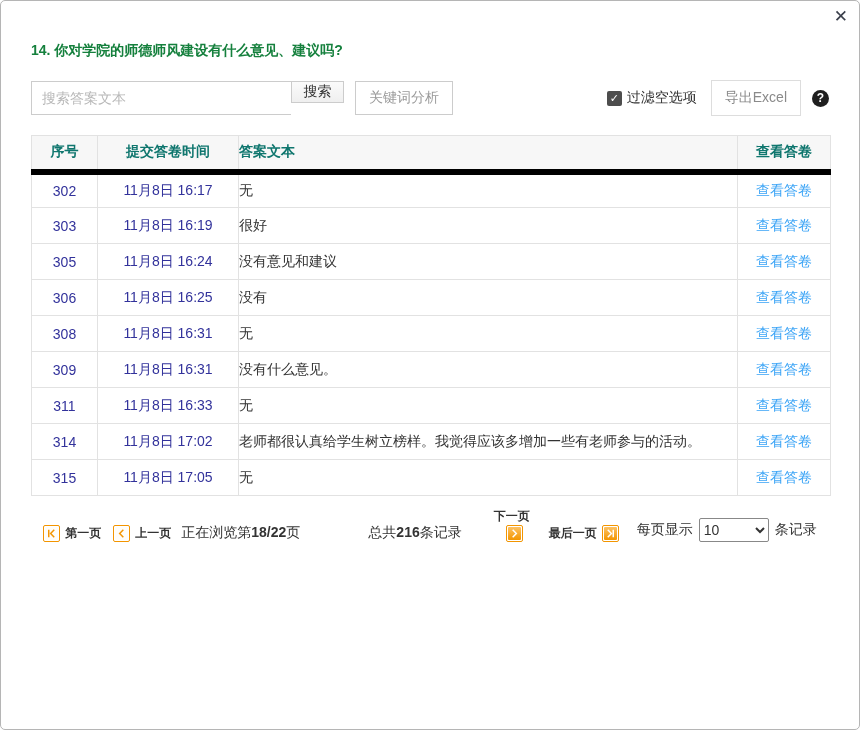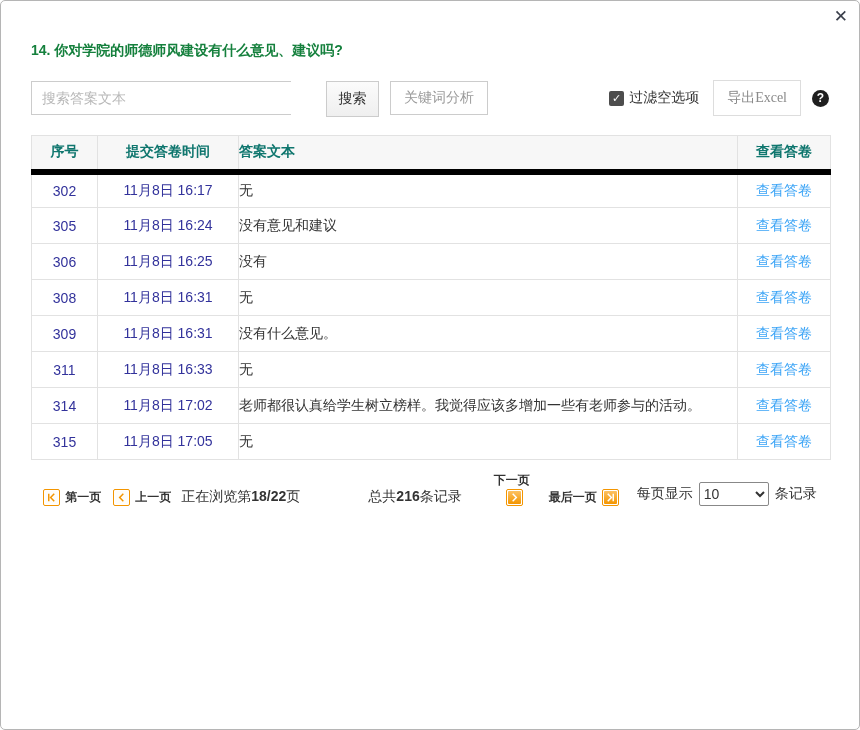--- a/index.html
+++ b/index.html
@@ -34,26 +34,25 @@
   .search-group { display: flex; height: 34px; }
   .search-input {
     width: 260px; height: 34px;
     border: 1px solid #ccc; border-right: none;
     padding: 0 10px; font-size: 14px; color: #333;
     outline: none;
     font-family: "Liberation Sans", "DejaVu Sans", sans-serif;
   }
   .search-input::placeholder { color: #b8b8b8; }
   .search-btn {
-    width: 53px; height: 36px;
+    width: 53px; height: 22px;
     border: 1px solid #ccc;
     background: linear-gradient(#fbfbfb, #efefef);
     font-size: 14px; color: #333; cursor: pointer;
     font-family: "Liberation Sans", "DejaVu Sans", sans-serif;
-    margin-left: 35px;
   }
   .keyword-btn {
     margin-left: 11px;
     height: 34px; padding: 0 13px;
     border: 1px solid #ccc; background: #fff;
     font-size: 14px; color: #9a9a9a; cursor: pointer;
     font-family: "Liberation Sans", "DejaVu Sans", sans-serif;
   }
   .toolbar-right { margin-left: auto; display: flex; align-items: center; }
   .checkbox-wrap { display: flex; align-items: center; cursor: pointer; }
@@ -62,21 +61,21 @@
     background: #4d4d4d; color: #fff;
     display: inline-flex; align-items: center; justify-content: center;
     font-size: 11px; line-height: 1;
   }
   .checkbox-label { margin-left: 5px; font-size: 14px; color: #333; }
   .export-btn {
     margin-left: 14px;
     height: 36px; padding: 0 13px;
     border: 1px solid #ddd; background: #fff;
     font-size: 14px; color: #8a8a8a; cursor: pointer;
-    font-family: Liberation Serif, serif;
+    font-family: Liberation Sans, sans-serif;
   }
   .help-icon {
     margin-left: 11px;
     width: 17px; height: 17px; border-radius: 50%;
     background: #1f1f1f; color: #fff;
     display: inline-flex; align-items: center; justify-content: center;
     font-size: 12px; font-weight: bold; cursor: pointer;
   }
   
   table.answers {
@@ -179,20 +178,28 @@
 
       <tr>
         <td class="cell-serial">302</td>
         <td class="cell-time">11月8日 16:17</td>
         <td class="cell-answer">无</td>
         <td class="cell-view">
           <a class="view-link">查看答卷</a>
         </td>
       </tr>
 
+      <tr>
+        <td class="cell-serial">303</td>
+        <td class="cell-time">11月8日 16:19</td>
+        <td class="cell-answer">很好</td>
+        <td class="cell-view">
+          <a class="view-link">查看答卷</a>
+        </td>
+      </tr>
 
       <tr>
         <td class="cell-serial">305</td>
         <td class="cell-time">11月8日 16:24</td>
         <td class="cell-answer">没有意见和建议</td>
         <td class="cell-view">
           <a class="view-link">查看答卷</a>
         </td>
       </tr>
 

